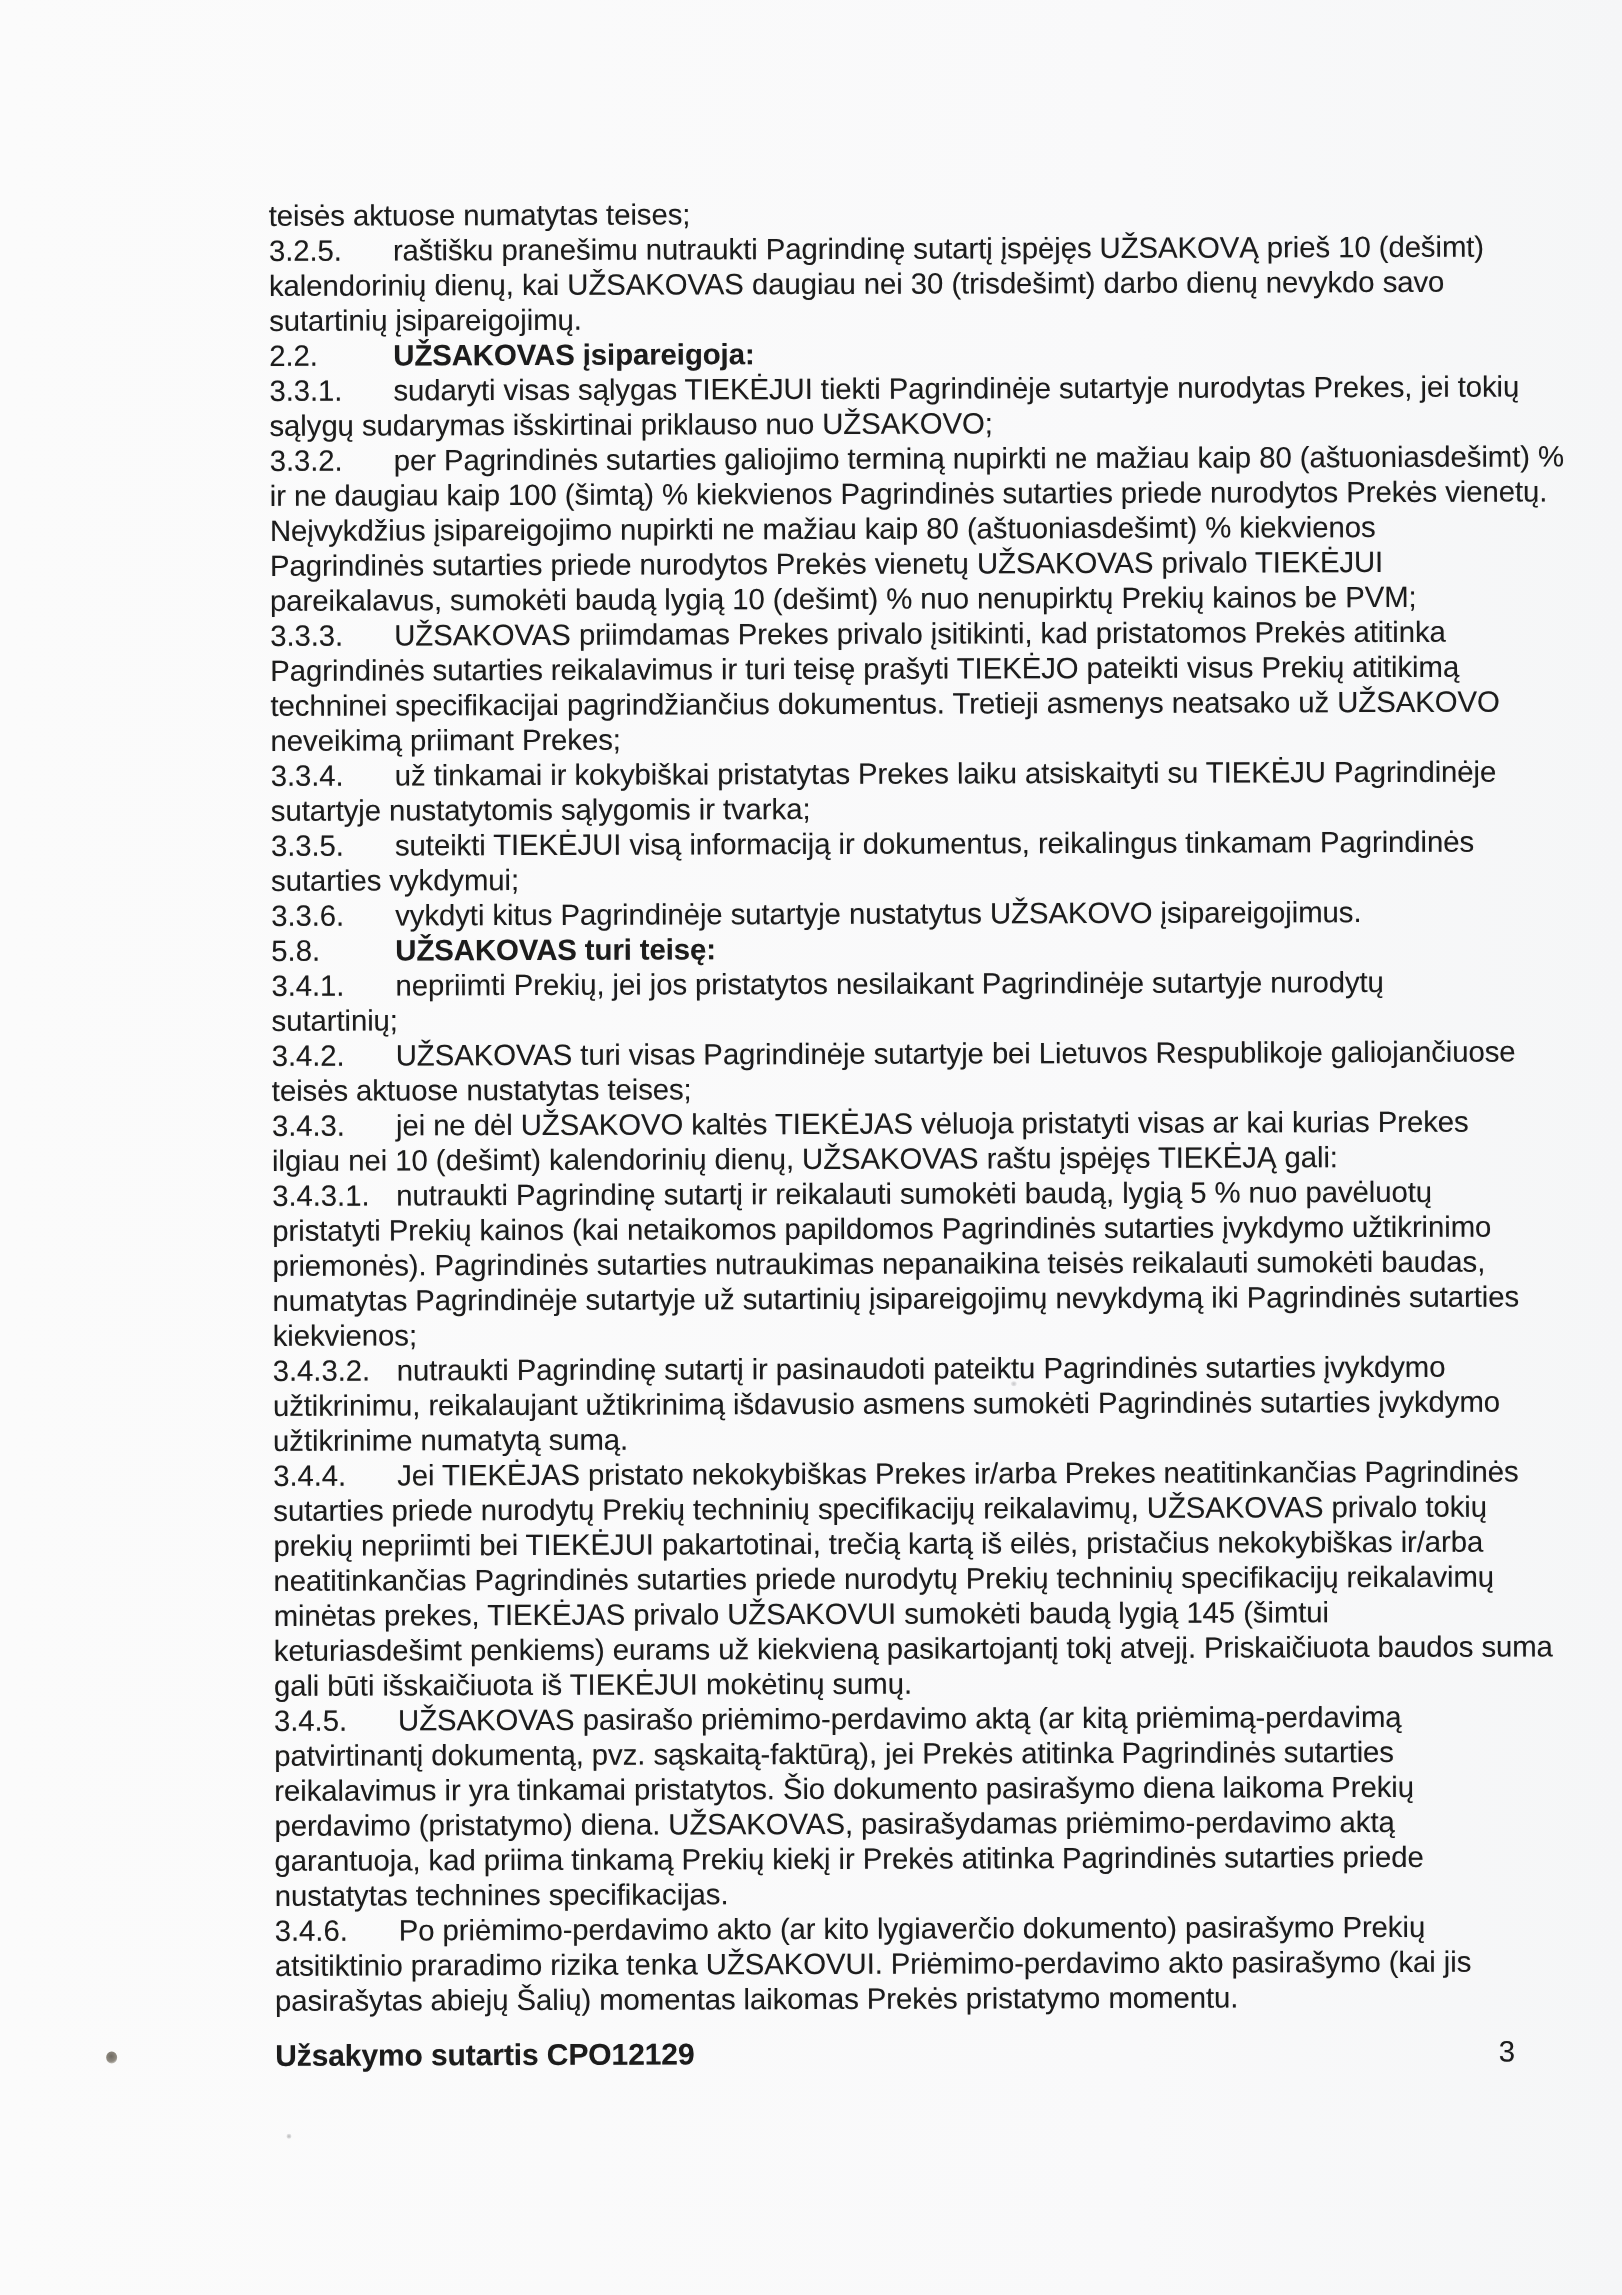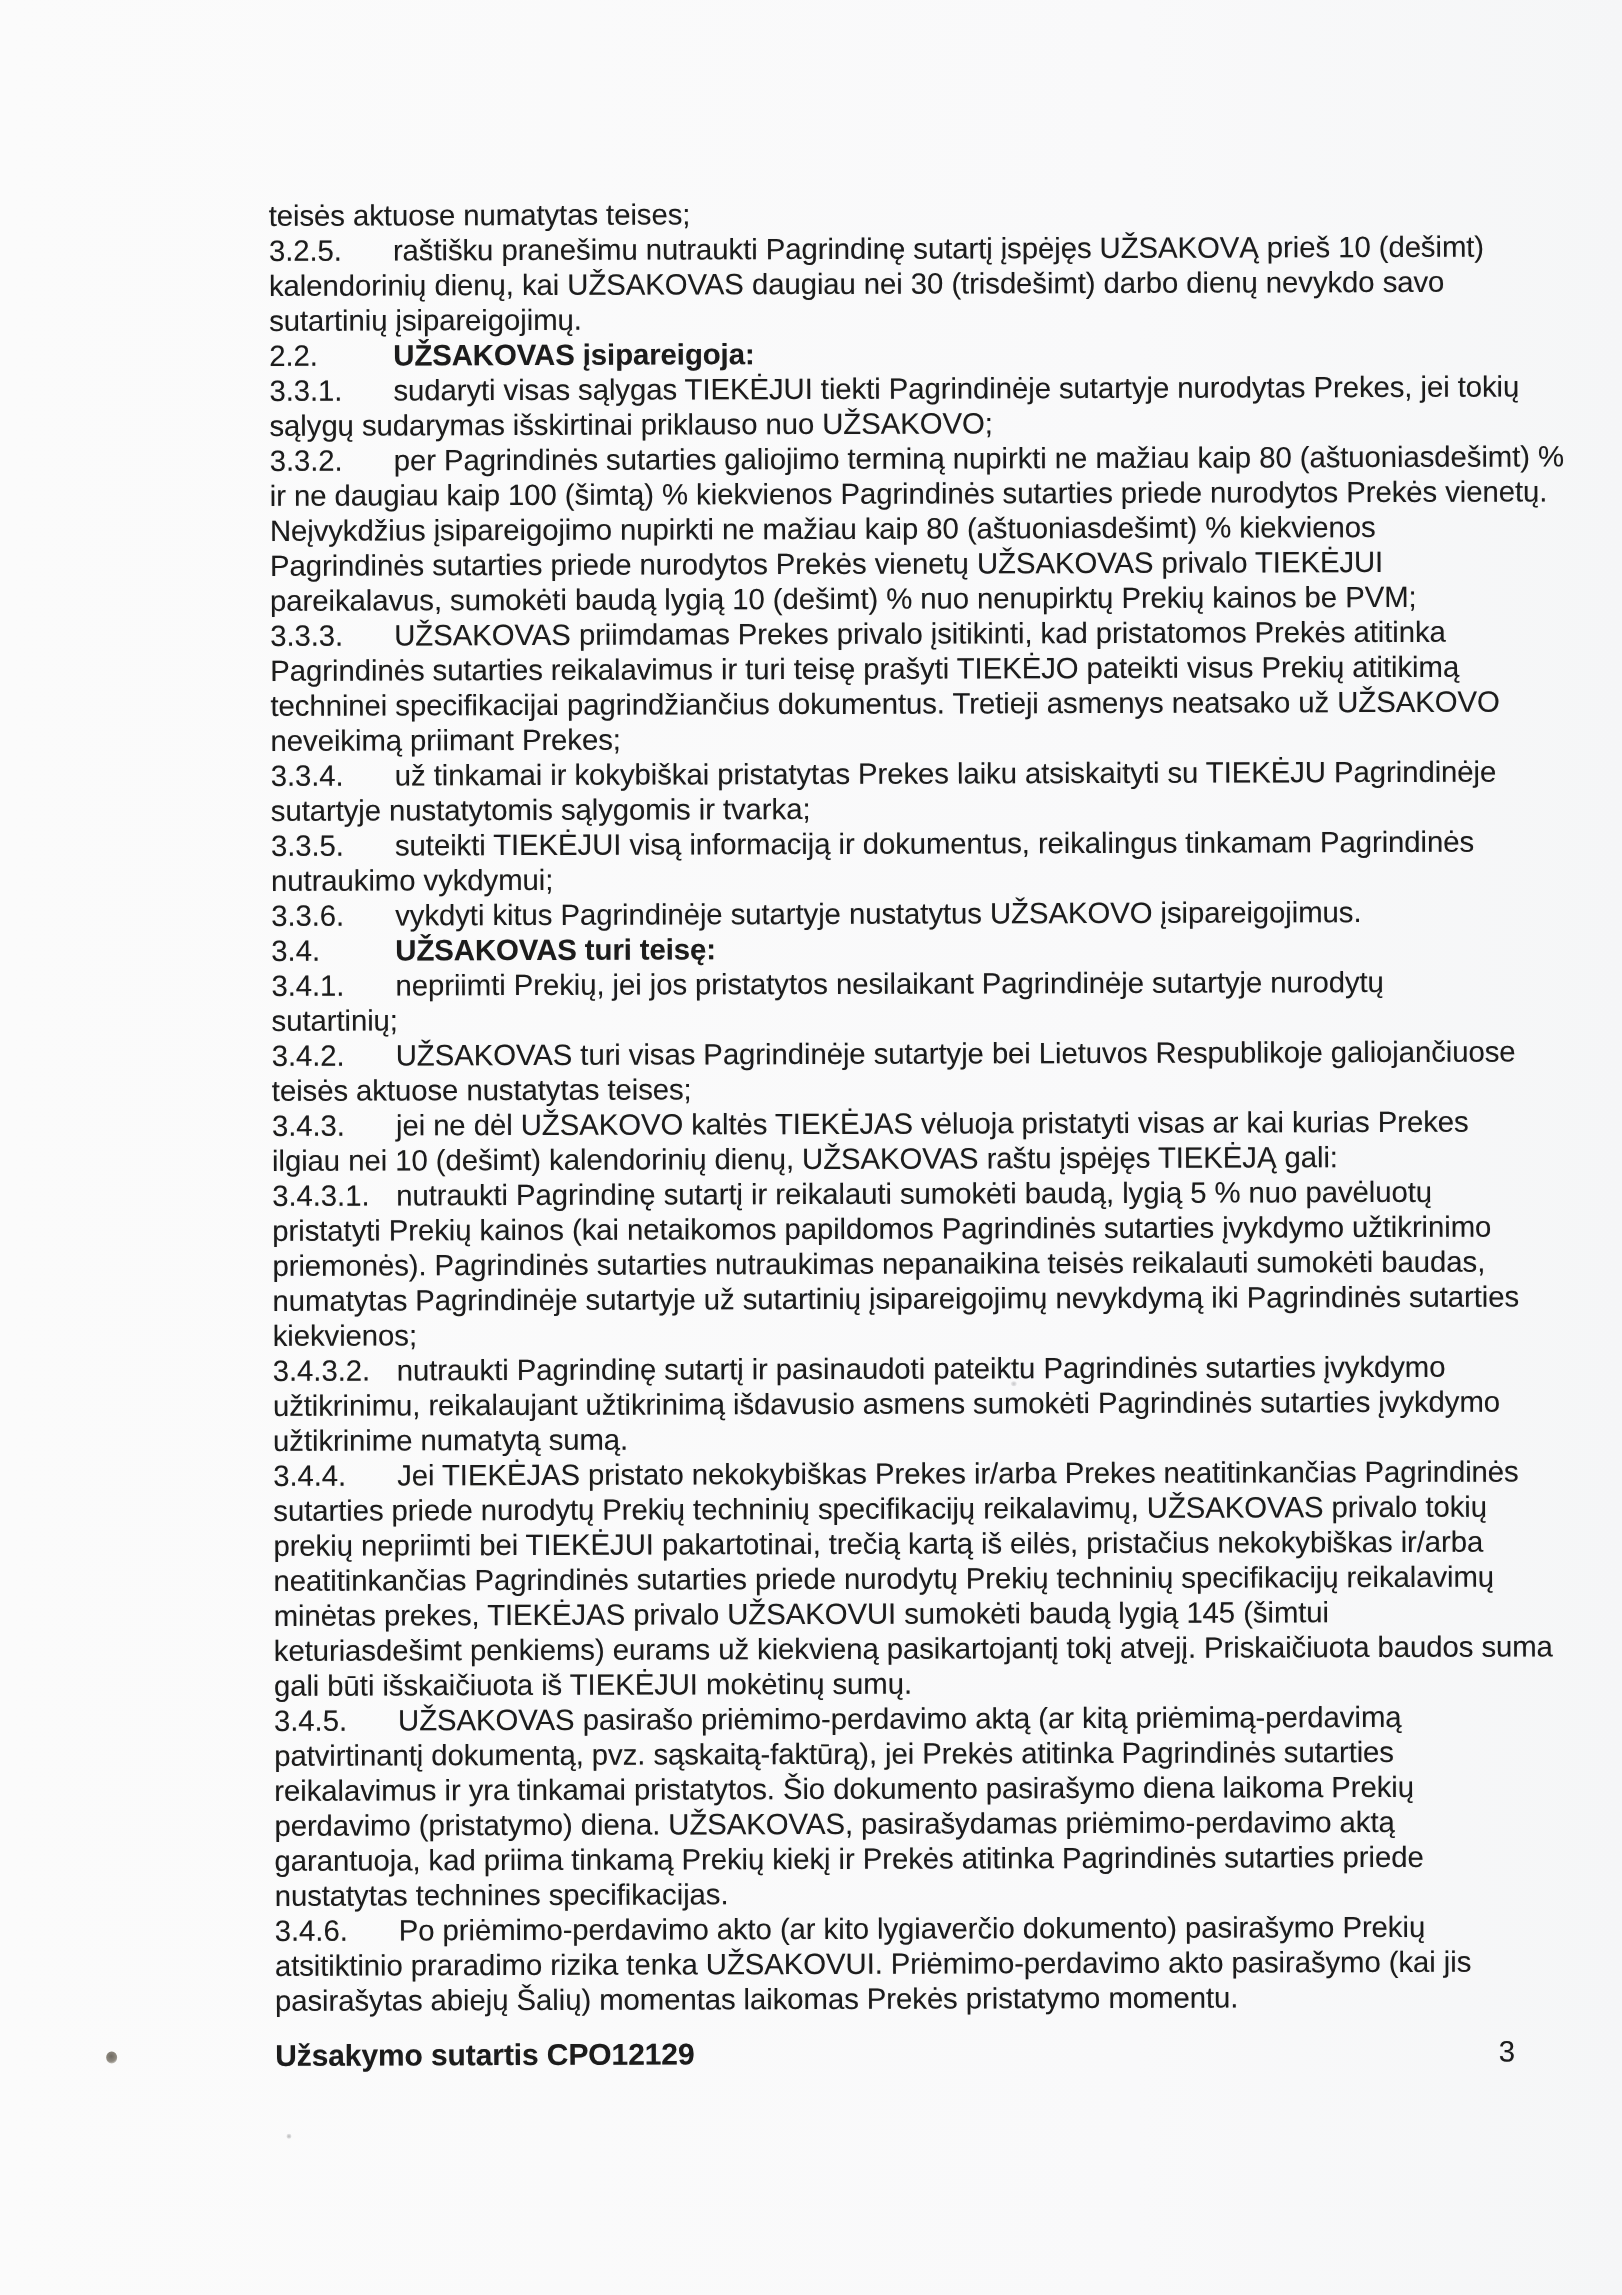--- a/index.html
+++ b/index.html
@@ -94,23 +94,23 @@
         <div class="ln"><span class="txt">Neįvykdžius įsipareigojimo nupirkti ne mažiau kaip 80 (aštuoniasdešimt) % kiekvienos</span></div>
         <div class="ln"><span class="txt">Pagrindinės sutarties priede nurodytos Prekės vienetų UŽSAKOVAS privalo TIEKĖJUI</span></div>
         <div class="ln"><span class="txt">pareikalavus, sumokėti baudą lygią 10 (dešimt) % nuo nenupirktų Prekių kainos be PVM;</span></div>
         <div class="ln"><span class="num">3.3.3.</span><span class="txt">UŽSAKOVAS priimdamas Prekes privalo įsitikinti, kad pristatomos Prekės atitinka</span></div>
         <div class="ln"><span class="txt">Pagrindinės sutarties reikalavimus ir turi teisę prašyti TIEKĖJO pateikti visus Prekių atitikimą</span></div>
         <div class="ln"><span class="txt">techninei specifikacijai pagrindžiančius dokumentus. Tretieji asmenys neatsako už UŽSAKOVO</span></div>
         <div class="ln"><span class="txt">neveikimą priimant Prekes;</span></div>
         <div class="ln"><span class="num">3.3.4.</span><span class="txt">už tinkamai ir kokybiškai pristatytas Prekes laiku atsiskaityti su TIEKĖJU Pagrindinėje</span></div>
         <div class="ln"><span class="txt">sutartyje nustatytomis sąlygomis ir tvarka;</span></div>
         <div class="ln"><span class="num">3.3.5.</span><span class="txt">suteikti TIEKĖJUI visą informaciją ir dokumentus, reikalingus tinkamam Pagrindinės</span></div>
-        <div class="ln"><span class="txt">nutraukimo vykdymui;</span></div>
+        <div class="ln"><span class="txt">sutarties vykdymui;</span></div>
         <div class="ln"><span class="num">3.3.6.</span><span class="txt">vykdyti kitus Pagrindinėje sutartyje nustatytus UŽSAKOVO įsipareigojimus.</span></div>
-        <div class="ln bold"><span class="num">3.4.</span><span class="txt">UŽSAKOVAS turi teisę:</span></div>
+        <div class="ln bold"><span class="num">5.8.</span><span class="txt">UŽSAKOVAS turi teisę:</span></div>
         <div class="ln"><span class="num">3.4.1.</span><span class="txt">nepriimti Prekių, jei jos pristatytos nesilaikant Pagrindinėje sutartyje nurodytų</span></div>
         <div class="ln"><span class="txt">sutartinių;</span></div>
         <div class="ln"><span class="num">3.4.2.</span><span class="txt">UŽSAKOVAS turi visas Pagrindinėje sutartyje bei Lietuvos Respublikoje galiojančiuose</span></div>
         <div class="ln"><span class="txt">teisės aktuose nustatytas teises;</span></div>
         <div class="ln"><span class="num">3.4.3.</span><span class="txt">jei ne dėl UŽSAKOVO kaltės TIEKĖJAS vėluoja pristatyti visas ar kai kurias Prekes</span></div>
         <div class="ln"><span class="txt">ilgiau nei 10 (dešimt) kalendorinių dienų, UŽSAKOVAS raštu įspėjęs TIEKĖJĄ gali:</span></div>
         <div class="ln"><span class="num">3.4.3.1.</span><span class="txt">nutraukti Pagrindinę sutartį ir reikalauti sumokėti baudą, lygią 5 % nuo pavėluotų</span></div>
         <div class="ln"><span class="txt">pristatyti Prekių kainos (kai netaikomos papildomos Pagrindinės sutarties įvykdymo užtikrinimo</span></div>
         <div class="ln"><span class="txt">priemonės). Pagrindinės sutarties nutraukimas nepanaikina teisės reikalauti sumokėti baudas,</span></div>
         <div class="ln"><span class="txt">numatytas Pagrindinėje sutartyje už sutartinių įsipareigojimų nevykdymą iki Pagrindinės sutarties</span></div>

